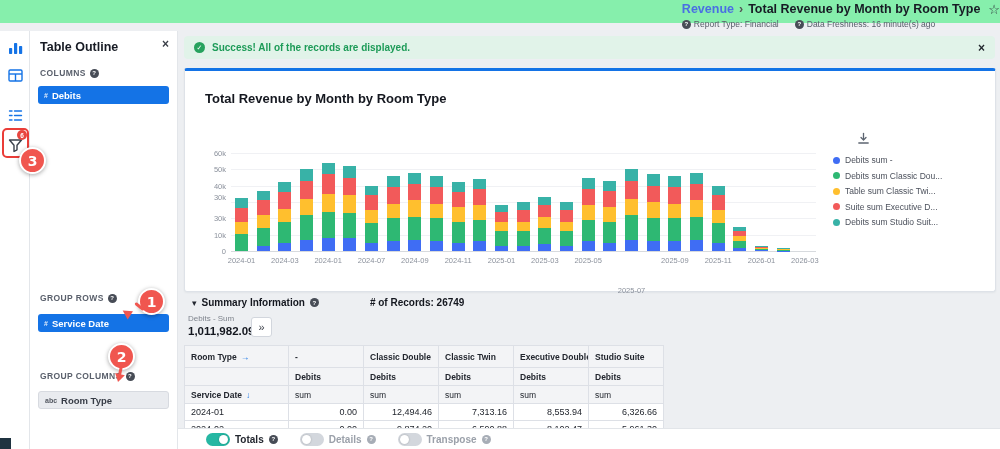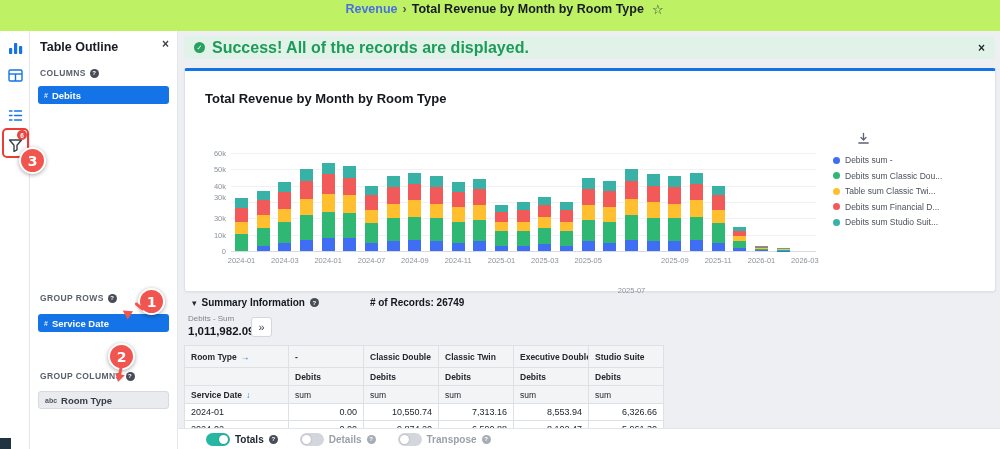--- a/index.html
+++ b/index.html
@@ -4,22 +4,22 @@
 <style>
   *{margin:0;padding:0;box-sizing:border-box}
   body{font-family:"Liberation Sans",sans-serif;background:#fff}
   #page{position:relative;width:1000px;height:449px;background:#edeff2;overflow:hidden}
 
   .q{display:inline-flex;flex:none;width:9px;height:9px;border-radius:50%;background:#474c56;color:#fff;
      font-size:6px;font-weight:700;align-items:center;justify-content:center;line-height:1}
   .q::after{content:"?"}
 
   
-  #header{position:absolute;top:0;left:0;width:100%;height:31px;background:#bef264;display:flex;
-          justify-content:center;z-index:6}
+  #header{position:absolute;top:0;left:0;width:100%;height:23px;background:#86efac;display:flex;
+          justify-content:flex-end;z-index:6}
   #hleft{padding:3px 0 0 9px}
   .bc-line{display:flex;align-items:center;gap:5px;font-size:12.5px;line-height:1.1}
   .bc-rev{color:#4a6fe3;font-weight:700;cursor:pointer}
   .bc-sep{color:#555;font-weight:700}
   .bc-title{color:#171b24;font-weight:700}
   .star{color:#2c313a;font-size:13px;margin-left:3px;cursor:pointer}
   .meta-line{display:flex;gap:16px;margin-top:2px;align-items:center;font-size:8.5px;color:#565c68}
   .meta-item{display:flex;gap:3px;align-items:center}
   #hright{display:flex;align-items:center;gap:9px;padding-right:12px}
   .toggle{width:26px;height:14px;border-radius:7px;position:relative;background:#d3d7dd;cursor:pointer;flex:none}
@@ -51,21 +51,21 @@
   .chip.gray{background:#e9ebef;color:#383d47;border:1px solid #d7dae0}
   .chip .pre{font-size:7px;font-weight:700;opacity:.85}
 
   
   #main{position:absolute;left:178px;top:31px;right:0;bottom:0}
   #banner{position:absolute;left:6px;right:5px;top:5px;height:23px;background:#e1f3e9;border-radius:4px;
           display:flex;align-items:center;gap:7px;padding:0 10px}
   .check-ic{width:11px;height:11px;border-radius:50%;background:#27a25e;color:#fff;font-size:7px;
             display:flex;align-items:center;justify-content:center;flex:none}
   .check-ic::after{content:"✓"}
-  #banner .txt{font-size:16px;color:#1d9b58;font-weight:700}
+  #banner .txt{font-size:10px;color:#1d9b58;font-weight:700}
   #banner .close{margin-left:auto;color:#23282f;font-size:12px;font-weight:700;cursor:pointer}
 
   #card{position:absolute;left:6px;top:37px;width:812px;height:224px;background:#fff;border:1px solid #dee2e8;
         border-top:3px solid #1473e6;border-radius:3px;box-shadow:0 1px 2px rgba(20,30,50,.05)}
   #chart-title{position:absolute;left:20px;top:20px;font-size:13px;font-weight:700;color:#14171f}
   #dl-btn{position:absolute;left:672px;top:60px;cursor:pointer}
   #plot{position:absolute;left:46px;top:82px;width:585px;height:98px}
   .gl{position:absolute;left:0;right:0;height:1px;background:#f0f1f4}
   .gl.zero{background:#d7dade}
   .ylab{position:absolute;right:calc(100% + 5px);font-size:7.5px;color:#8b919c;transform:translateY(-50%);white-space:nowrap}
@@ -125,20 +125,30 @@
 
 <div id="page">
 
   <div id="header">
     <div id="hleft">
       <div class="bc-line">
         <span class="bc-rev">Revenue</span>
         <span class="bc-sep">›</span>
         <span class="bc-title">Total Revenue by Month by Room Type</span>
         <span class="star">☆</span>
+      </div>
+      <div class="meta-line">
+        <span class="meta-item">
+          <span class="q"></span>
+          <span>Report Type: Financial</span>
+        </span>
+        <span class="meta-item">
+          <span class="q"></span>
+          <span>Data Freshness: 16 minute(s) ago</span>
+        </span>
       </div>
     </div>
   </div>
 
   <div id="rail">
     <span class="rail-btn" style="top:5px">
       <svg width="17" height="17" viewBox="0 0 17 17">
           <rect x="2" y="9" width="3.2" height="6" rx="0.8" fill="#1473e6"></rect>
           <rect x="7" y="4" width="3.2" height="11" rx="0.8" fill="#1473e6"></rect>
           <rect x="12" y="7" width="3.2" height="8" rx="0.8" fill="#1473e6"></rect>
@@ -386,21 +396,21 @@
           <div class="leg">
             <span class="dot" style="background: rgb(46, 184, 115);"></span>
             <span>Debits sum Classic Dou...</span>
           </div>
           <div class="leg">
             <span class="dot" style="background: rgb(255, 191, 46);"></span>
             <span>Table sum Classic Twi...</span>
           </div>
           <div class="leg">
             <span class="dot" style="background: rgb(242, 90, 90);"></span>
-            <span>Debits sum Financial D...</span>
+            <span>Suite sum Executive D...</span>
           </div>
           <div class="leg">
             <span class="dot" style="background: rgb(56, 178, 167);"></span>
             <span>Debits sum Studio Suit...</span>
           </div>
         </div>
     </div>
 
     <div id="sumrow">
       <span class="cap">▾</span>
@@ -442,21 +452,21 @@
           </div>
           <div class="tcell ">sum</div>
           <div class="tcell ">sum</div>
           <div class="tcell ">sum</div>
           <div class="tcell ">sum</div>
           <div class="tcell ">sum</div>
         </div>
         <div class="trow data">
           <div class="tcell first">2024-01</div>
           <div class="tcell num">0.00</div>
-          <div class="tcell num">10,550.74</div>
+          <div class="tcell num">12,494.46</div>
           <div class="tcell num">7,313.16</div>
           <div class="tcell num">8,553.94</div>
           <div class="tcell num">6,326.66</div>
         </div>
         <div class="trow data">
           <div class="tcell first">2024-02</div>
           <div class="tcell num">0.00</div>
           <div class="tcell num">9,874.20</div>
           <div class="tcell num">6,590.88</div>
           <div class="tcell num">8,102.47</div>

